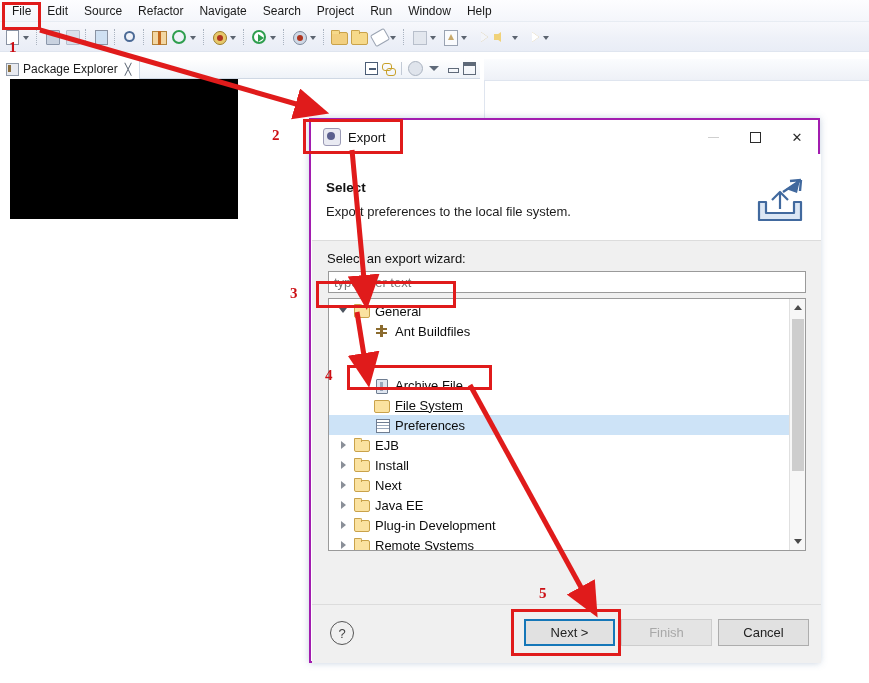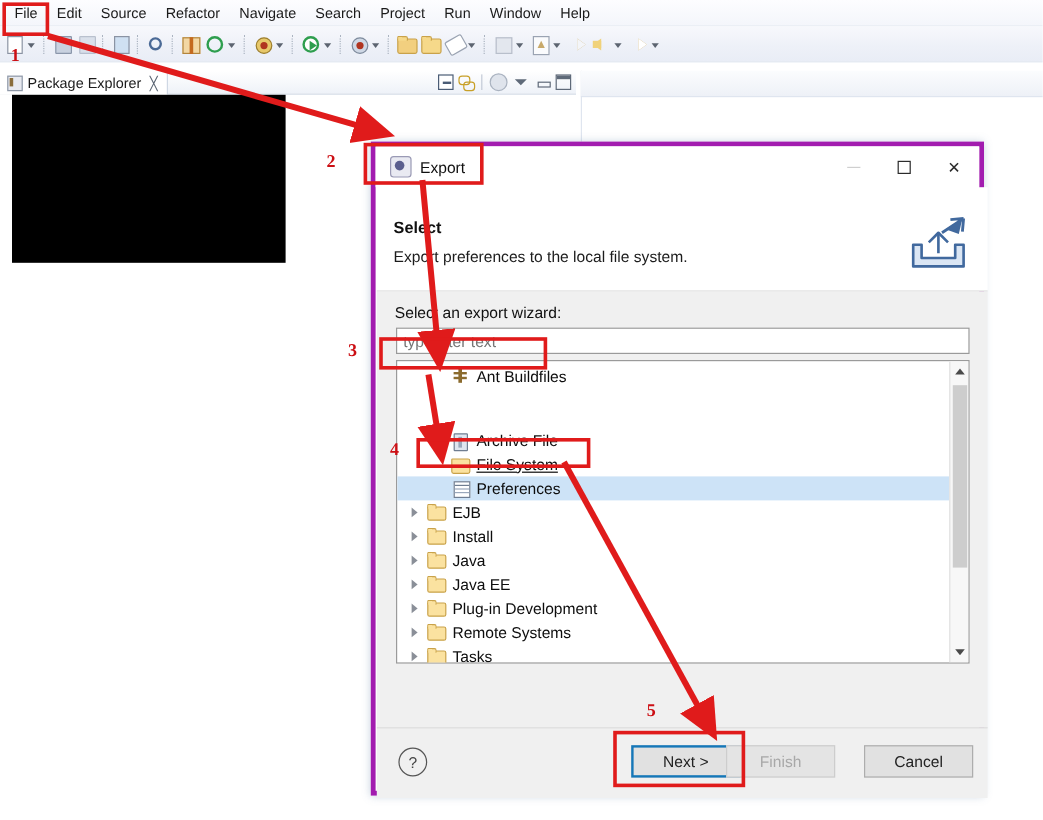--- a/index.html
+++ b/index.html
@@ -149,21 +149,21 @@
   .editor-tabstrip{
     position:absolute; left:484px; top:59px; width:385px; height:21px;
     background: linear-gradient(to bottom,#fbfcfe 0%, #eef1f7 100%);
     border-bottom:1px solid #dfe5ef;
   }
 
   
   .dlg {
     position:absolute; left:309px; top:118px; width:511px; height:545px;
     background:#ffffff;
-    border:4px solid #a21caf;
+    border:2px solid #a21caf;
     box-shadow: 0 0 7px rgba(90,120,160,0.35);
     box-sizing:border-box;
     padding-left:39px;
   }
   .dlg-title {
     position:absolute; left:0; top:0; width:100%; height:34px;
     background:#ffffff;
     display:flex; align-items:center;
     box-sizing:border-box;
   }
@@ -456,20 +456,27 @@
         </svg>
       </div>
     </div>
 
     <div class="dlg-content">
       <div class="lbl-wizard">Select an export wizard:</div>
       <input class="filter-box" type="text" placeholder="type filter text" style="">
 
       <div class="tree-box">
         <div class="tree-inner" id="tree-inner">
+            <div class="tnode" style="padding-left: 8px;">
+              <span class="twist open"></span>
+              <span class="tico">
+                <span class="tico-folder"></span>
+              </span>
+              <span>General</span>
+            </div>
             <div class="tnode" style="padding-left: 28px;">
               <span class="twist "></span>
               <span class="tico">
                 <span class="tico-ant"></span>
               </span>
               <span>Ant Buildfiles</span>
             </div>
             <div class="tnode" style="padding-left: 28px; margin-top: 34px;">
               <span class="twist "></span>
               <span class="tico">
@@ -503,21 +510,21 @@
               <span class="tico">
                 <span class="tico-folder"></span>
               </span>
               <span>Install</span>
             </div>
             <div class="tnode" style="padding-left: 8px;">
               <span class="twist closed"></span>
               <span class="tico">
                 <span class="tico-folder"></span>
               </span>
-              <span>Java</span>
+              <span>Next</span>
             </div>
             <div class="tnode" style="padding-left: 8px;">
               <span class="twist closed"></span>
               <span class="tico">
                 <span class="tico-folder"></span>
               </span>
               <span>Java EE</span>
             </div>
             <div class="tnode" style="padding-left: 8px;">
               <span class="twist closed"></span>
@@ -547,21 +554,21 @@
           <div class="ts-dnwrap">
               <div class="ts-btn ts-dn"></div>
             </div>
         </div>
       </div>
     </div>
 
     <div class="dlg-footer">
       <div class="help-btn">?</div>
       <div class="btn def" style="left:212px">Next &gt;</div>
-      <div class="btn dis" style="left:291px">Finish</div>
+      <div class="btn dis" style="left:309px">Finish</div>
       <div class="btn plain" style="left:406px">Cancel</div>
     </div>
   </div>
 
   <svg class="arrows">
     <defs>
       <marker id="ah" markerWidth="7" markerHeight="7" refX="3" refY="3.2" orient="auto">
         <path d="M0,0 L7,3.2 L0,6.4 z" fill="#e01b1b"></path>
       </marker>
     </defs>

